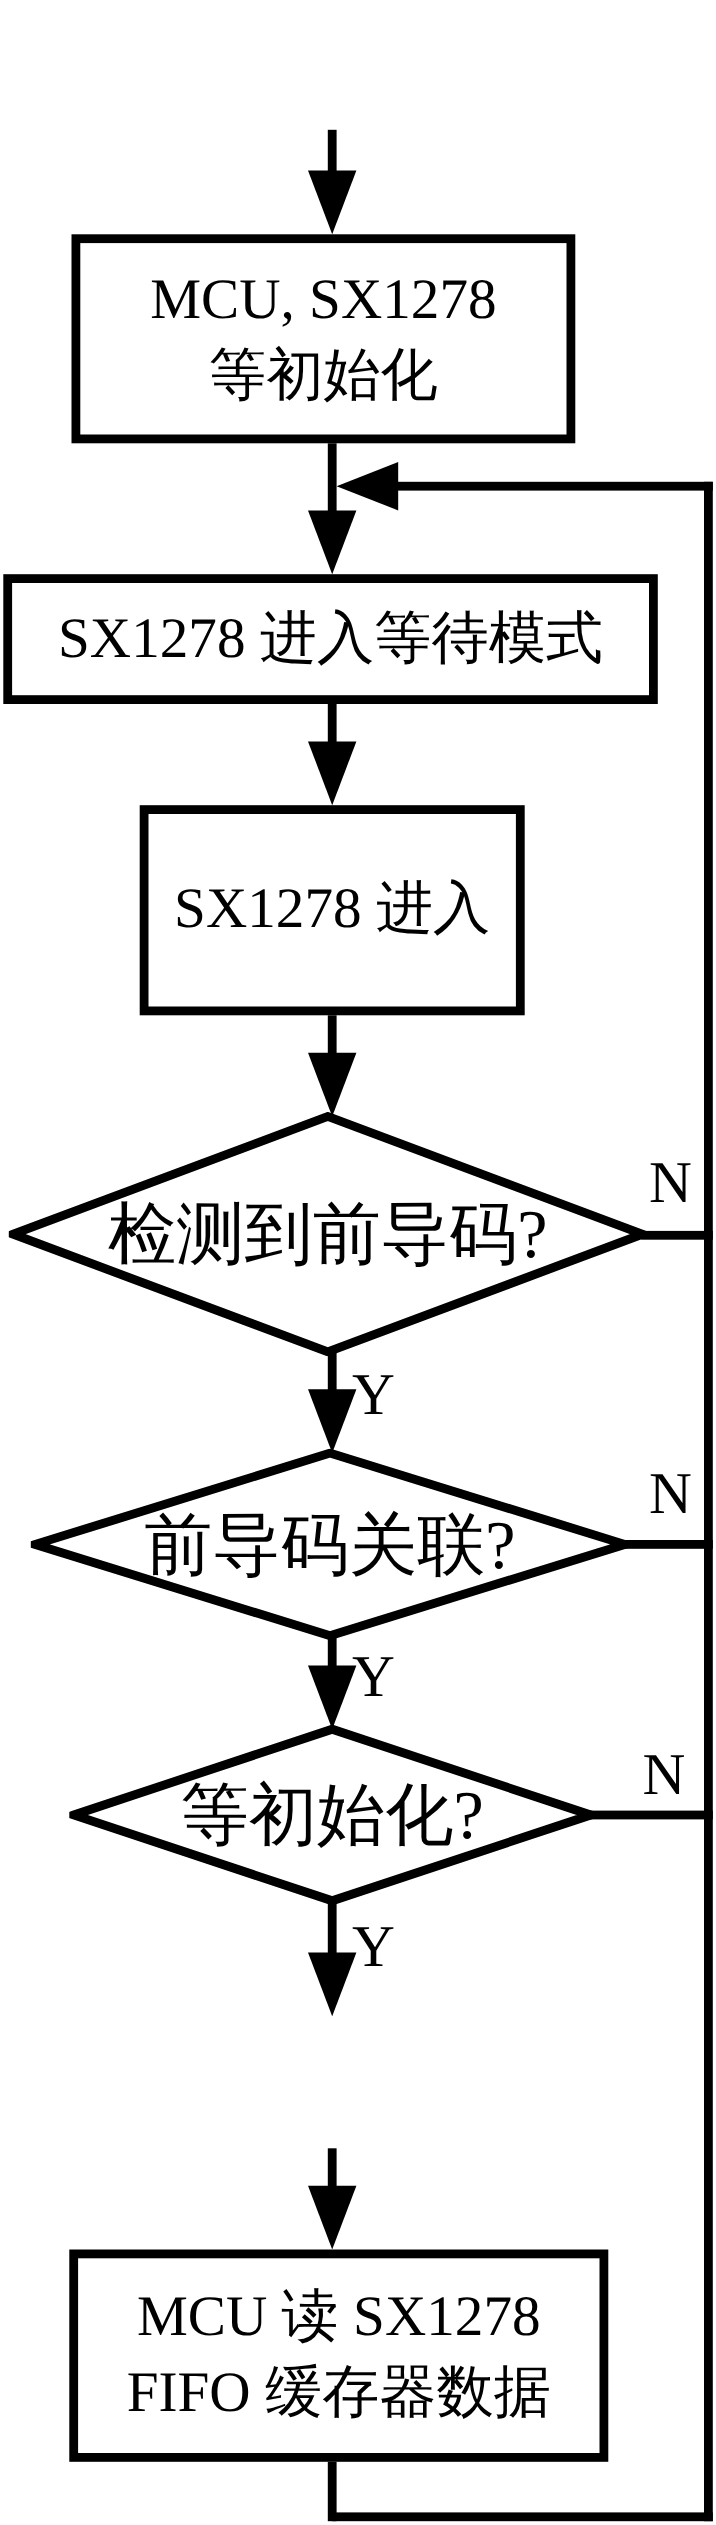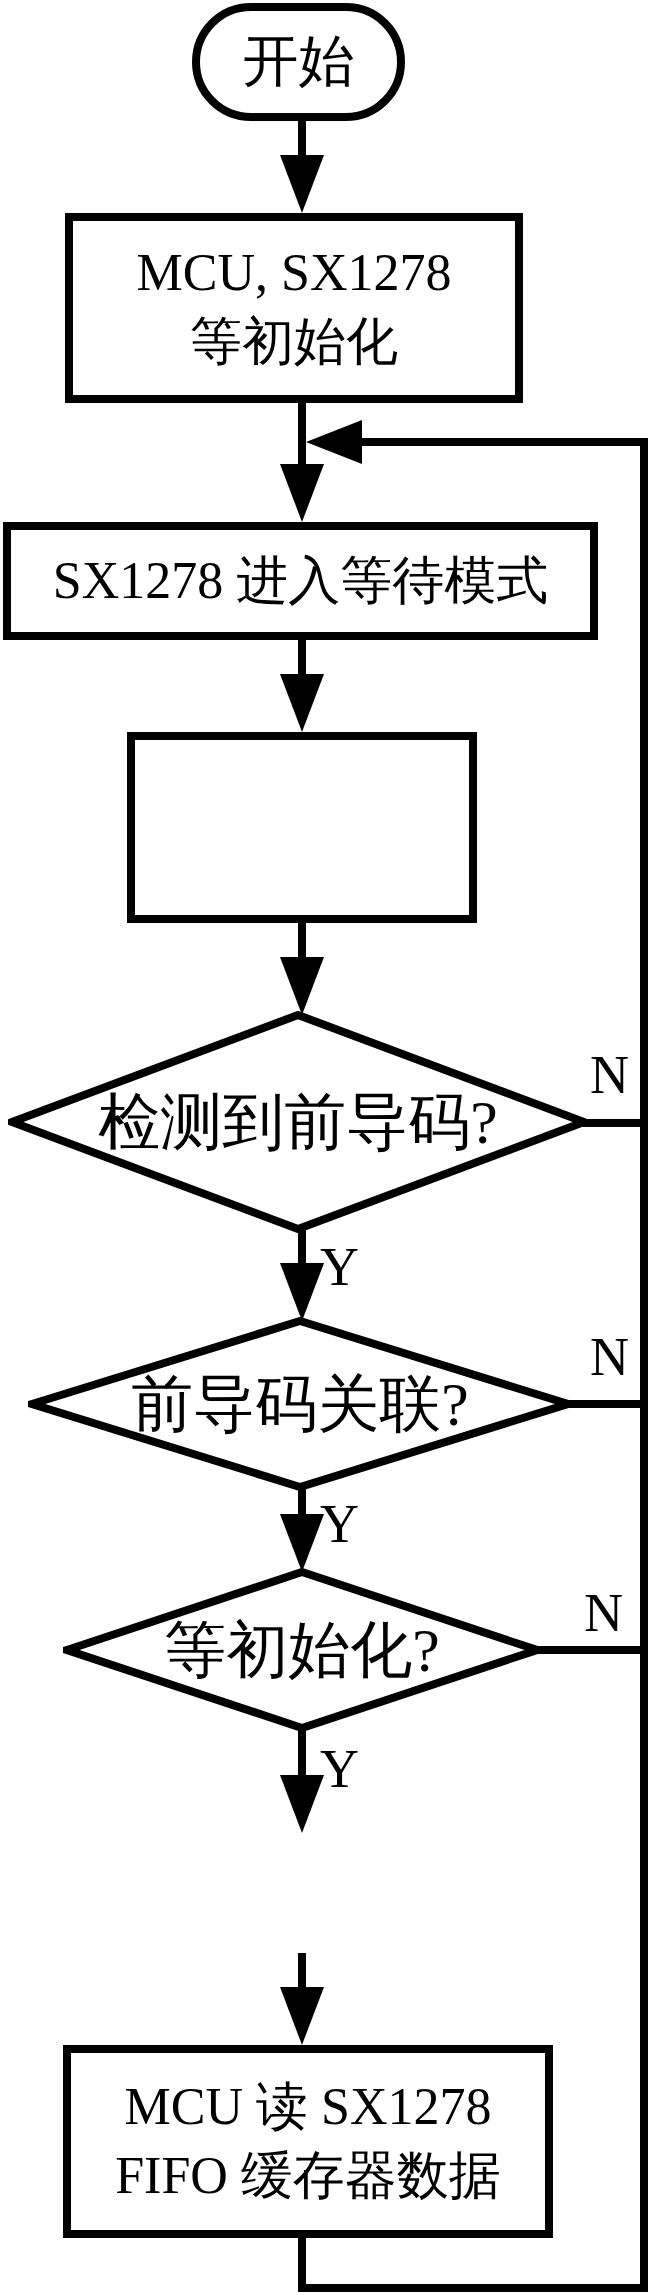--- a/index.html
+++ b/index.html
@@ -56,23 +56,20 @@
     font-size:54px;
     color:var(--line,#000);
     line-height:1;
   }
 </style>
 </head>
 <body>
 
 <div id="canvas">
 
-  <div class="node pill" style="left:192px;top:3px;width:213px;height:118px;">
-    <span>开始</span>
-  </div>
 
   <div class="vline" style="left:298px;top:118px;width:8px;height:78px;"></div>
   <div class="arrow-down" style="left:280px;top:155px;"></div>
 
   <div class="node" style="left:65px;top:213px;width:458px;height:190px;">
     <div>MCU, SX1278</div>
     <div>等初始化</div>
   </div>
 
   <div class="vline" style="left:298px;top:403px;width:8px;height:100px;"></div>
@@ -84,20 +81,21 @@
   <div class="hline" style="left:302px;top:2284px;width:346px;height:8px;"></div>
 
   <div class="node" style="left:3px;top:522px;width:595px;height:118px;">
     <div>SX1278 进入等待模式</div>
   </div>
 
   <div class="vline" style="left:298px;top:640px;width:8px;height:75px;"></div>
   <div class="arrow-down" style="left:280px;top:674px;"></div>
 
   <div class="node" style="left:127px;top:732px;width:350px;height:191px;">
+    <div>SX1278 进入</div>
   </div>
 
   <div class="vline" style="left:298px;top:923px;width:8px;height:70px;"></div>
   <div class="arrow-down" style="left:280px;top:957px;"></div>
 
   <div class="diamond" style="left:8px;top:1011px;width:580px;height:222px;">
     <svg width="580" height="222" viewBox="0 0 580 222">
       <polygon points="4,111 290,4 576,111 290,218"></polygon>
     </svg>
     <div class="dlabel">检测到前导码?</div>

